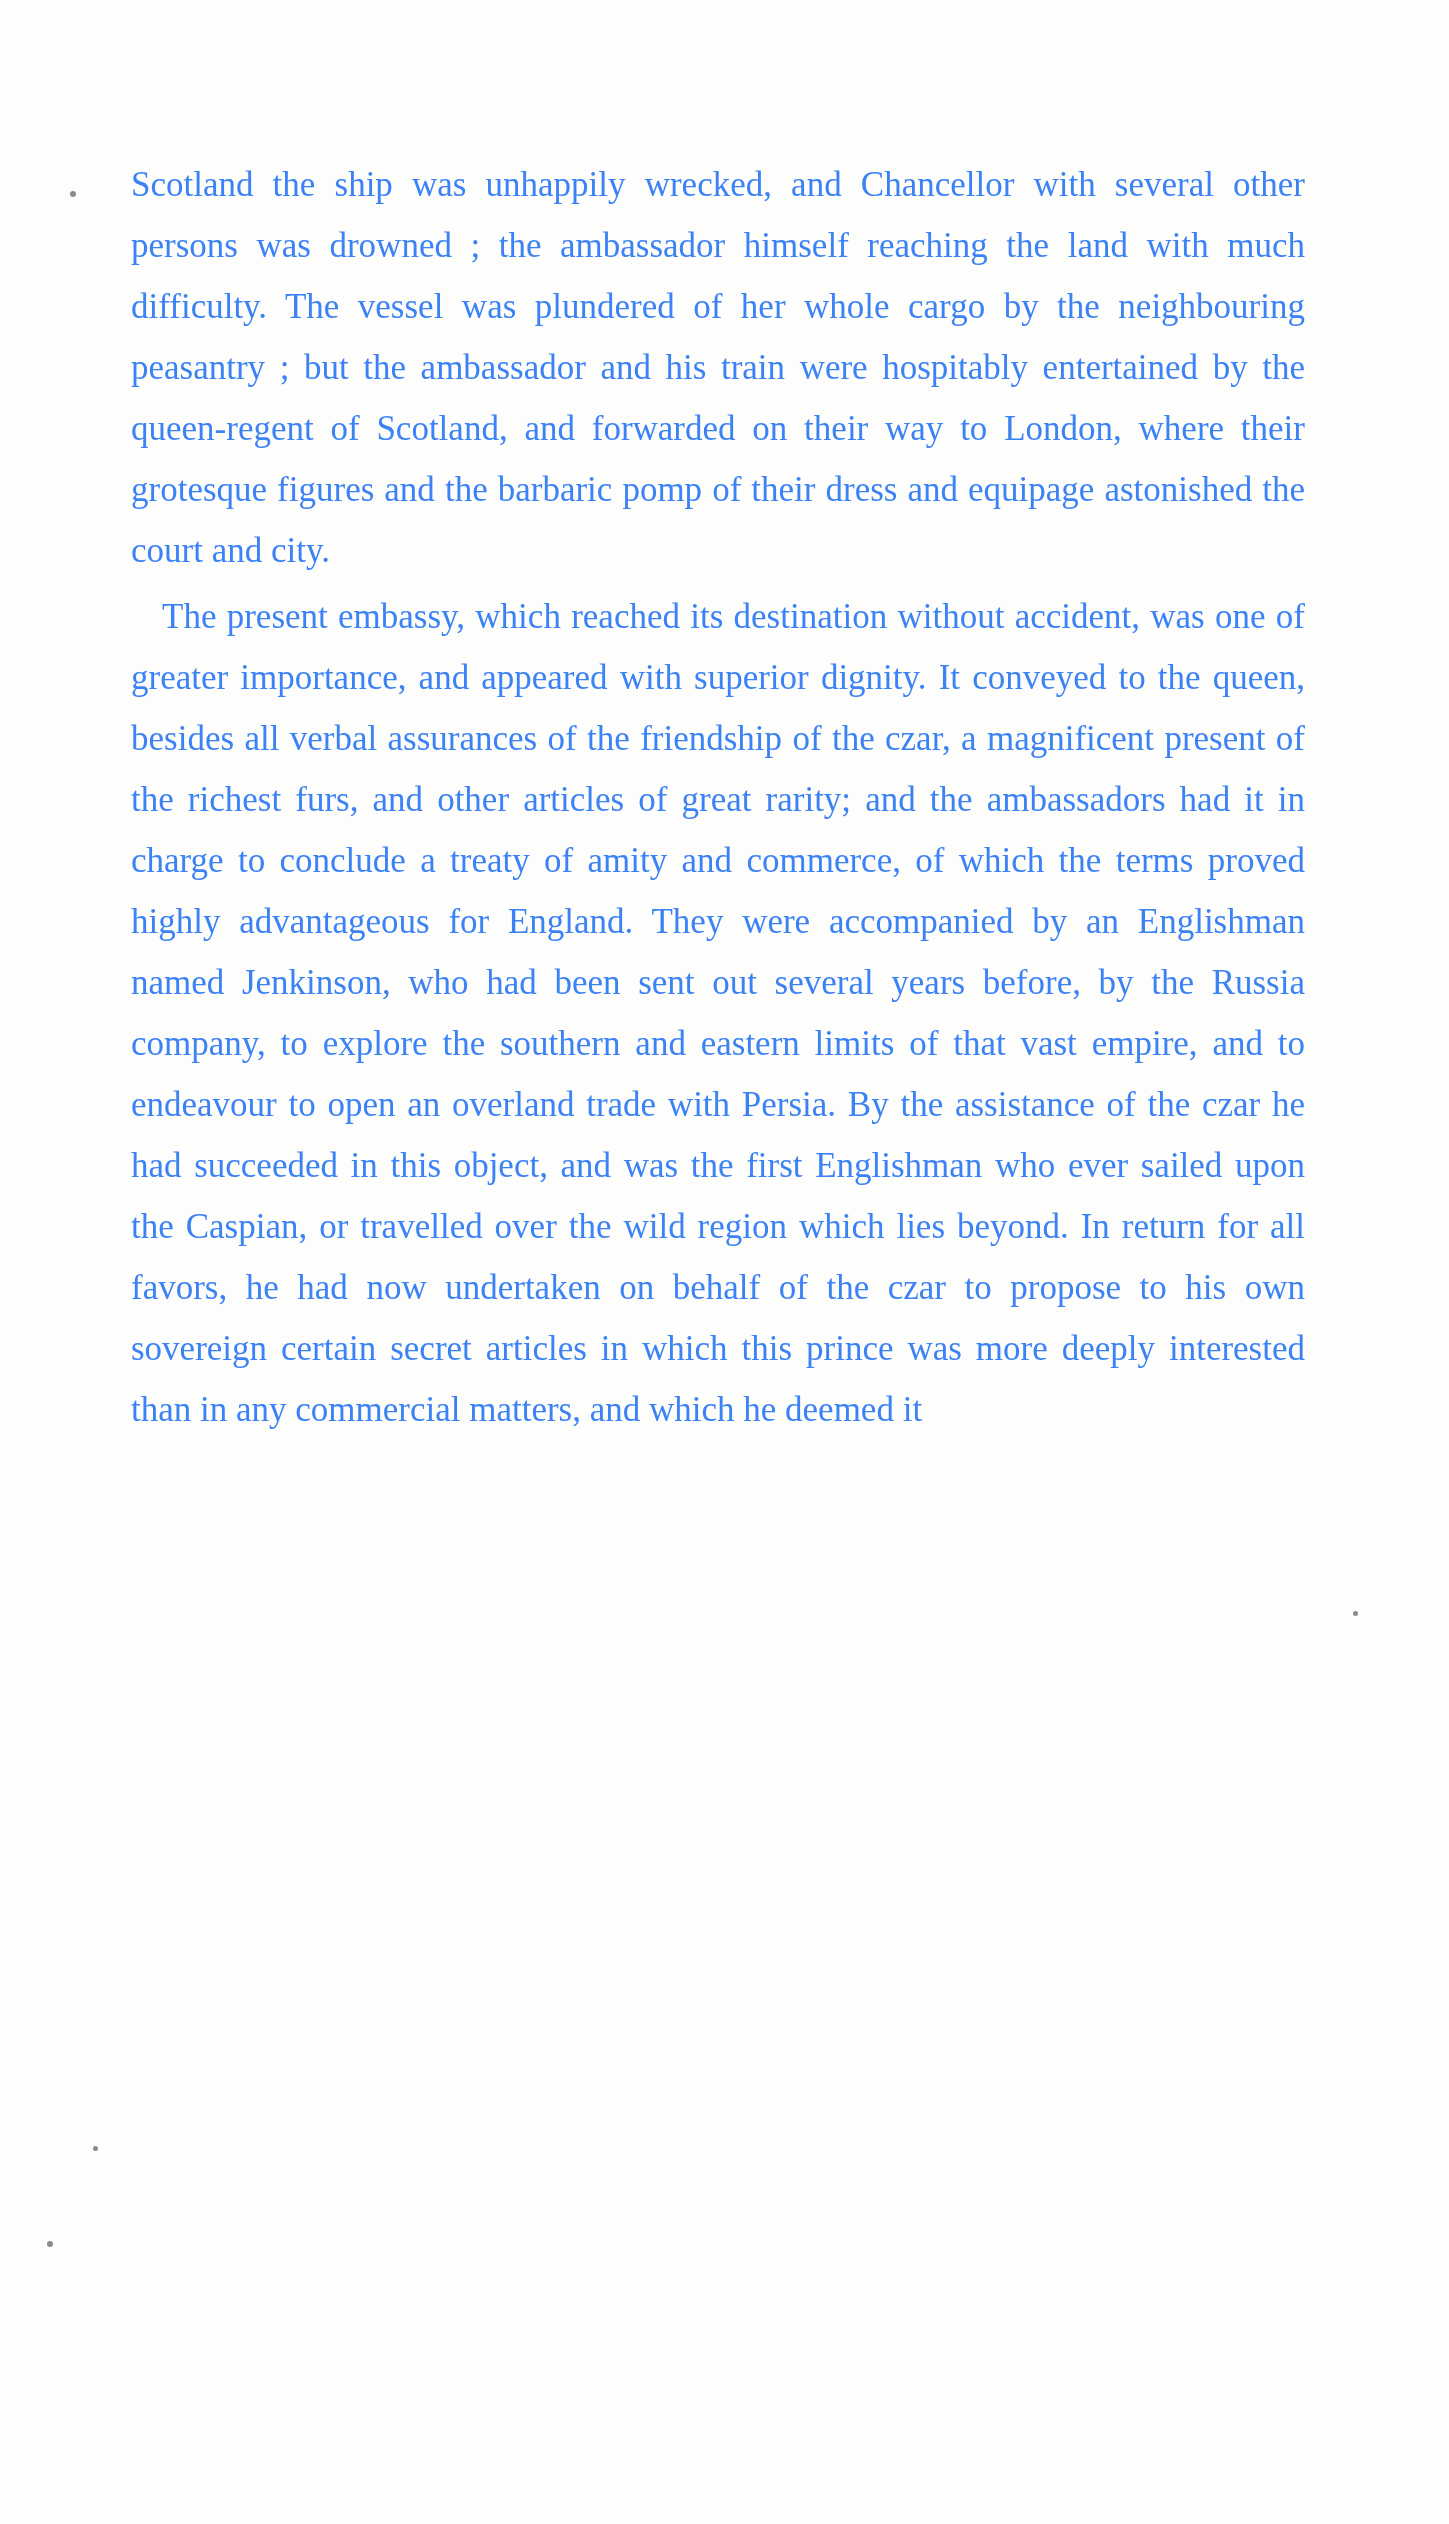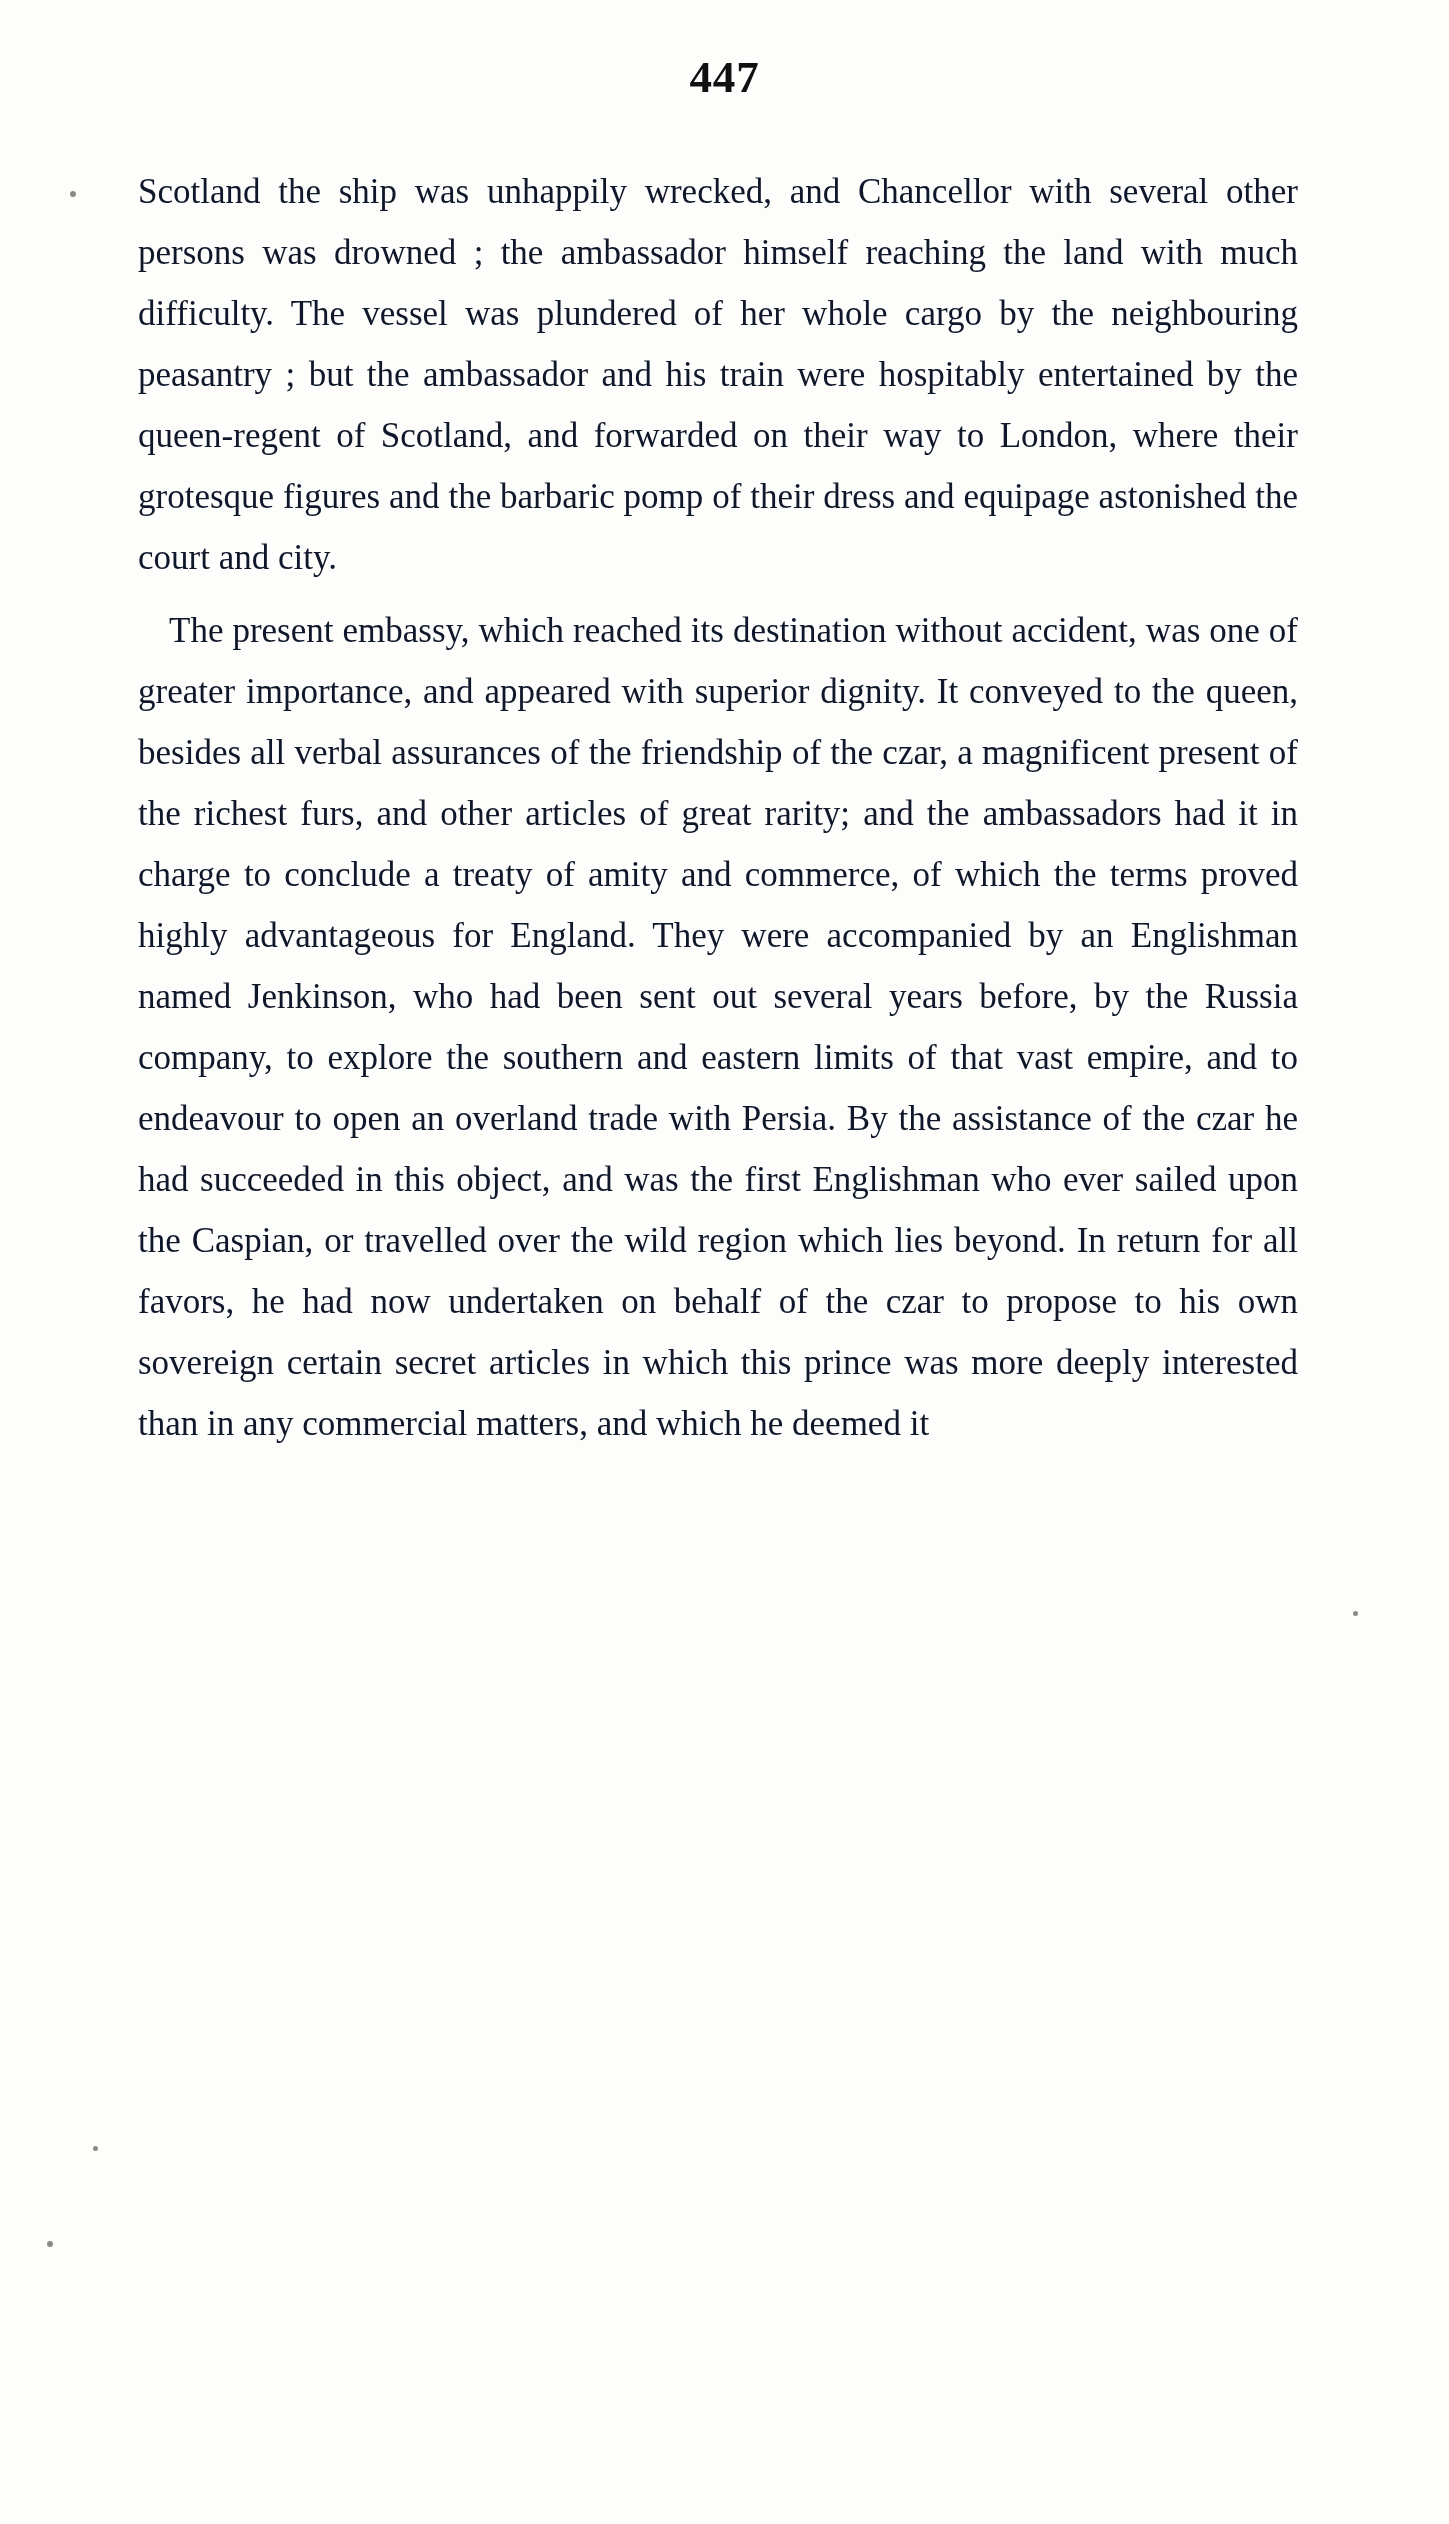--- a/index.html
+++ b/index.html
@@ -34,27 +34,27 @@
     letter-spacing: 0.8px;
     font-family: "Liberation Serif", serif;
   }
   .body-text {
     position: absolute;
     top: 149px;
     left: 126px;
     width: 1184px;
   }
   p.para {
-    margin: 12px;
+    margin: 5px;
     font-size: 35px;
     line-height: 61px;
     text-align: justify;
     text-justify: inter-word;
     font-family: "Liberation Serif", serif;
-    color: #0f172a;
+    color: #3b82f6;
   }
   p.para.first {
     text-indent: 0;
   }
   p.para.second {
     text-indent: 31px;
   }
   .last-line {
     position: absolute;
     top: 2097px;
@@ -71,21 +71,20 @@
     background: #2b2b2b;
     border-radius: 50%;
     opacity: 0.55;
   }
 </style>
 </head>
 <body>
 
 <div class="page">
 
-  <div class="page-number">447</div>
 
   <div class="body-text">
     <p class="para first">Scotland the ship was unhappily wrecked, and Chancellor with several other persons was drowned ; the ambassador himself reaching the land with much difficulty. The vessel was plundered of her whole cargo by the neighbouring peasantry ; but the ambassador and his train were hospitably entertained by the queen-regent of Scotland, and forwarded on their way to London, where their grotesque figures and the barbaric pomp of their dress and equipage astonished the court and city.</p>
     <p class="para second">The present embassy, which reached its destination without accident, was one of greater importance, and appeared with superior dignity. It conveyed to the queen, besides all verbal assurances of the friendship of the czar, a magnificent present of the richest furs, and other articles of great rarity; and the ambassadors had it in charge to conclude a treaty of amity and commerce, of which the terms proved highly advantageous for England. They were accompanied by an Englishman named Jenkinson, who had been sent out several years before, by the Russia company, to explore the southern and eastern limits of that vast empire, and to endeavour to open an overland trade with Persia. By the assistance of the czar he had succeeded in this object, and was the first Englishman who ever sailed upon the Caspian, or travelled over the wild region which lies beyond. In return for all favors, he had now undertaken on behalf of the czar to propose to his own sovereign certain secret articles in which this prince was more deeply interested than in any commercial matters, and which he deemed it</p>
   </div>
 
 
   <span class="speck" style="left:70px; top:191px; width:6px; height:6px;"></span>
   <span class="speck" style="left:1353px; top:1611px; width:5.1px; height:5.1px;"></span>
   <span class="speck" style="left:93px; top:2146px; width:5.1px; height:5.1px;"></span>

